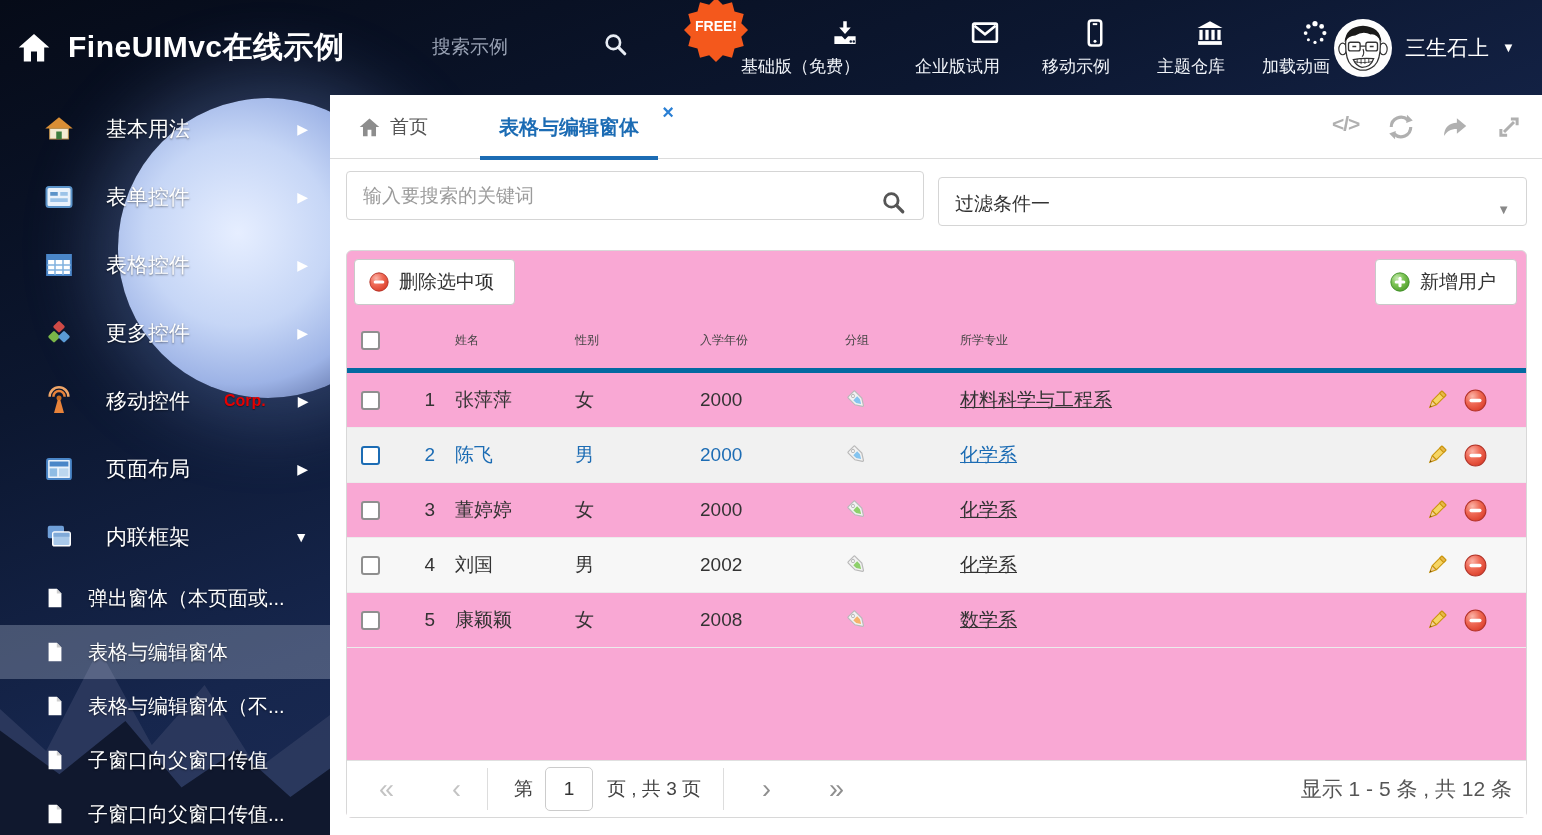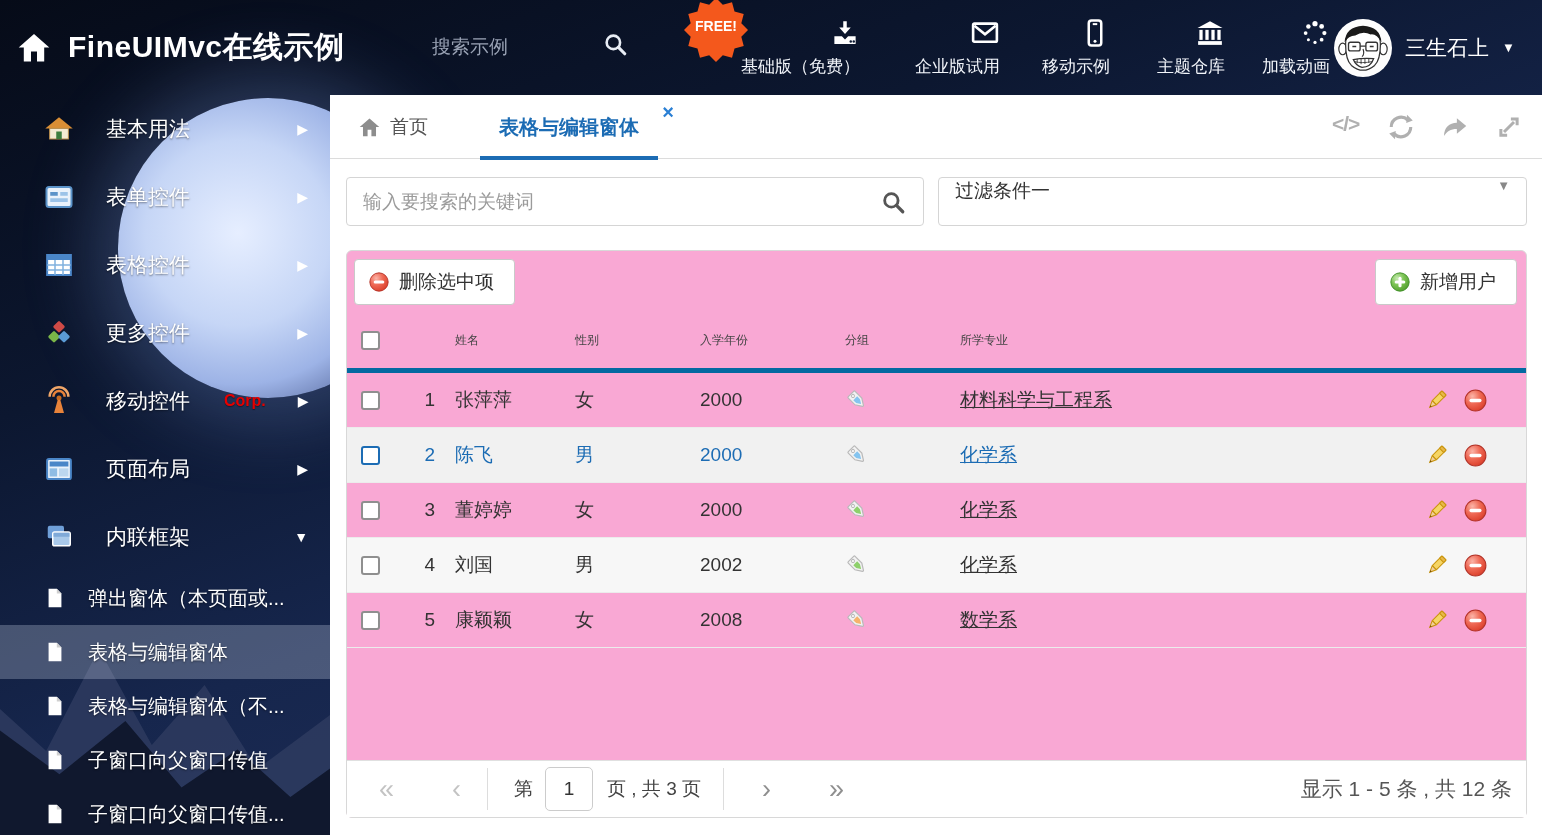--- a/index.html
+++ b/index.html
@@ -60,26 +60,26 @@
   .tab-home .th-icon { width:23px; height:23px; color:#8d8d8d; }
   .tab-home .th-label { font-size:19px; color:#555; }
   .tab-active { position:absolute; left:150px; top:0; height:64px; width:178px; display:flex; align-items:center; justify-content:center; cursor:pointer; }
   .tab-active .ta-label { font-size:20px; font-weight:bold; color:#1c6cb4; }
   .tab-active::after { content:""; position:absolute; left:0; right:0; bottom:-1px; height:4px; background:#1c6cb4; }
   .tab-close { position:absolute; right:-16px; top:7px; color:#2a7fd4; font-size:20px; font-weight:bold; line-height:1; cursor:pointer; }
   .tab-icons { position:absolute; right:18px; top:0; height:64px; display:flex; align-items:center; gap:24px; }
   .tab-icons .ti { width:30px; height:30px; color:#b0b0b0; cursor:pointer; }
   .code-glyph { font-size:21px; font-weight:bold; color:#b0b0b0; letter-spacing:-1px; width:auto; cursor:pointer; }
 
-  .search-input { position:absolute; left:16px; top:82px; width:578px; height:49px; border:1px solid #d5d5d5;
+  .search-input { position:absolute; left:16px; top:76px; width:578px; height:49px; border:1px solid #d5d5d5;
     border-radius:4px; padding:0 46px 0 16px; font-size:19px; color:#333; outline:none; font-family:inherit; }
   .search-input::placeholder { color:#9b9b9b; }
   .search-btn-icon { position:absolute; left:550px; top:94px; width:26px; height:26px; color:#555; cursor:pointer; }
   .filter-select { position:absolute; left:608px; top:82px; width:589px; height:49px; border:1px solid #d5d5d5;
-    border-radius:4px; display:flex; align-items:flex-start; padding:0 16px; cursor:pointer;gap:33px; }
+    border-radius:4px; display:flex; align-items:flex-end; padding:8px 16px; cursor:pointer;gap:33px; }
   .filter-select .fs-value { font-size:19px; color:#333; flex:1; }
   .filter-select .fs-caret { color:#888; font-size:13px; }
 
   
   .panel { position:absolute; left:16px; top:155px; width:1181px; height:568px; border:1px solid #d8d8d8; border-radius:6px; background:#f9a8d4; }
   .toolbar { height:62px; display:flex; align-items:center; padding:0 9px 0 7px; }
   .btn { height:46px; display:flex; align-items:center; gap:9px; padding:0 20px 0 13px; background:#fff;
     border:1px solid #c9c9c9; border-radius:4px; font-size:19px; color:#333; cursor:pointer; font-family:inherit; }
   .btn .b-icon { width:22px; height:22px; }
   .btn-add { margin-left:auto; }

